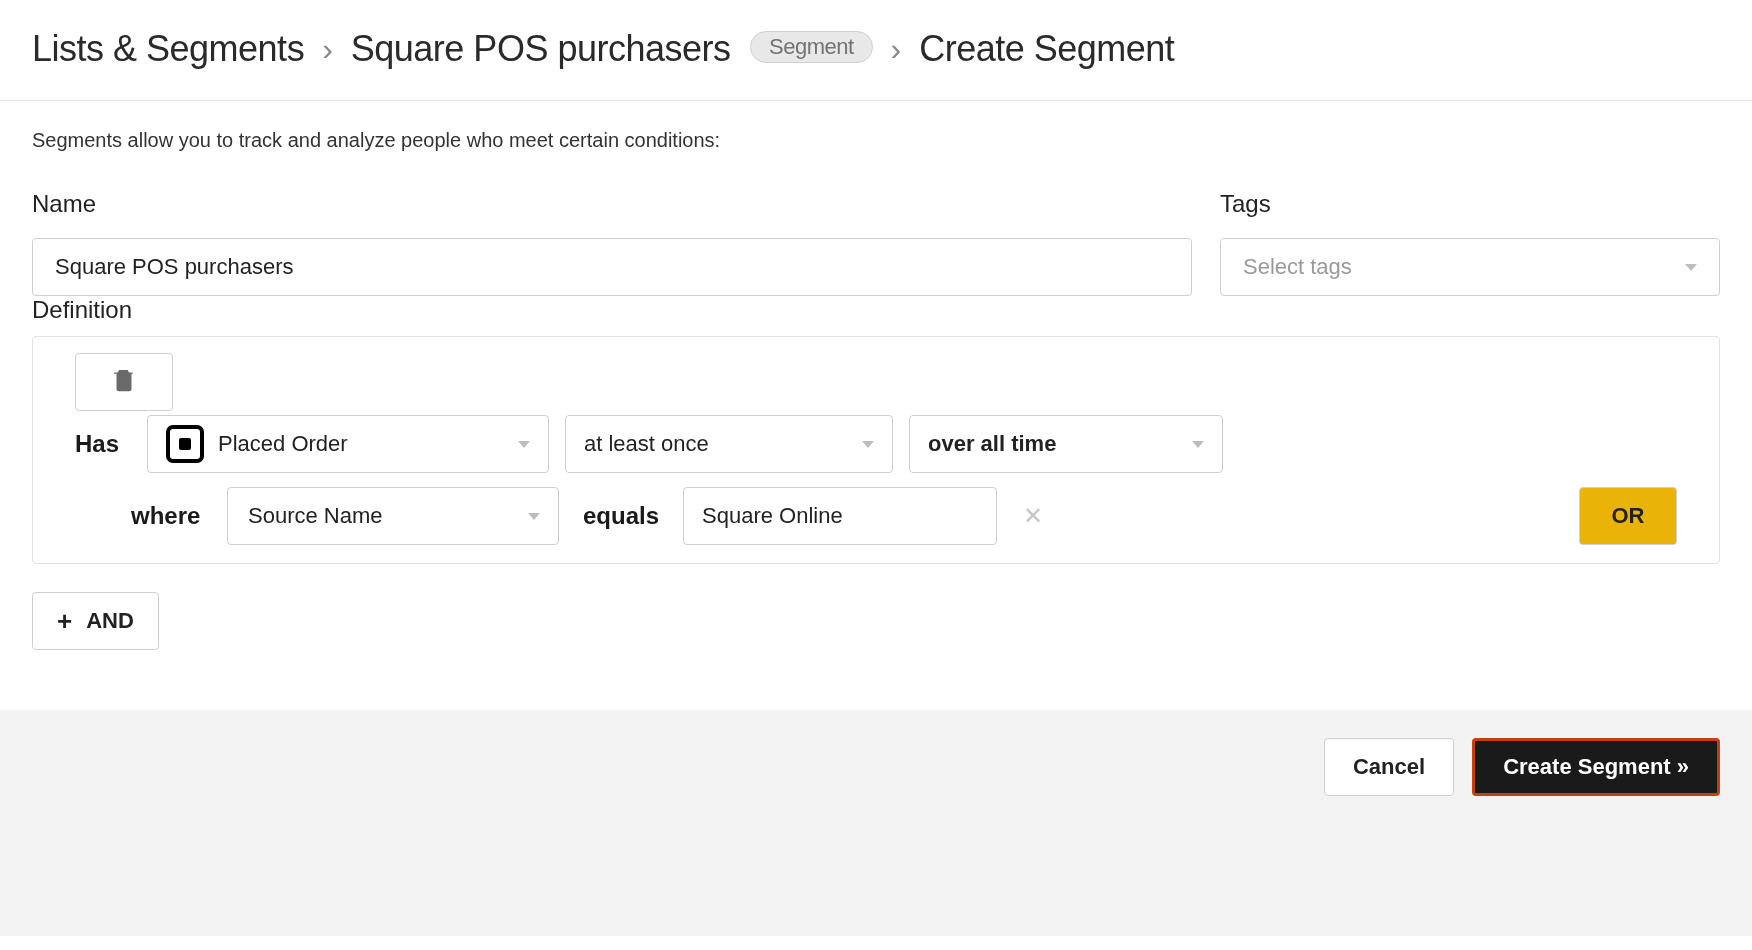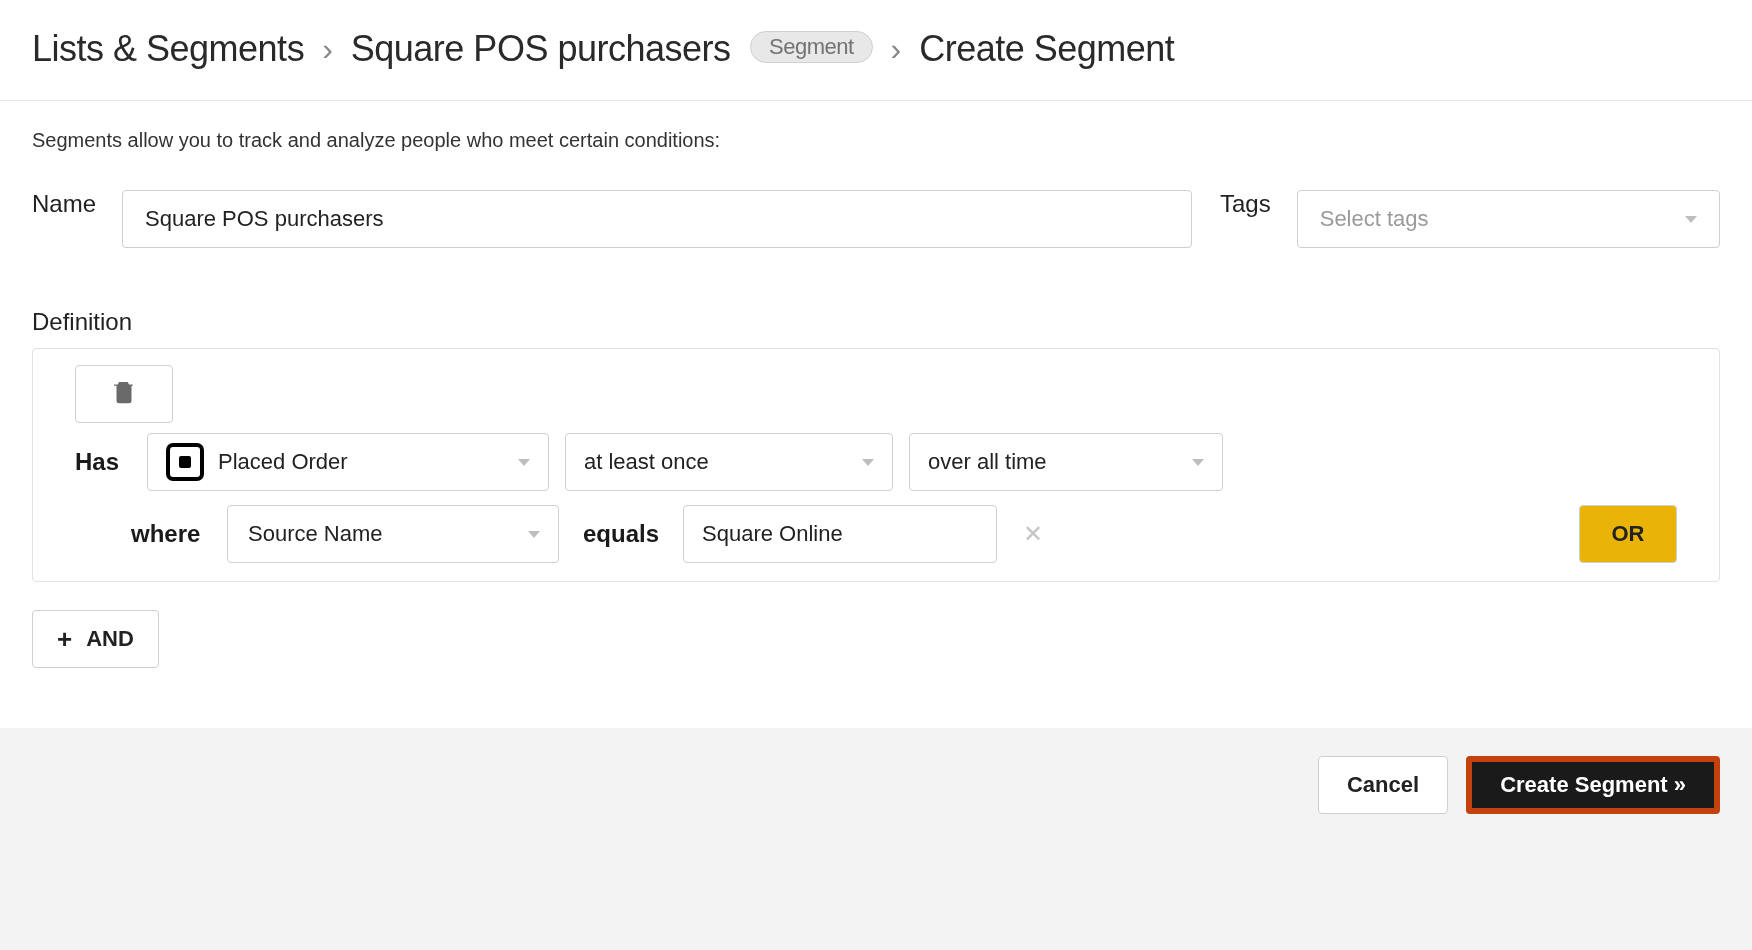--- a/index.html
+++ b/index.html
@@ -45,21 +45,21 @@
   }
   .intro {
     font-size: 20px;
     color: #333;
     margin-bottom: 38px;
   }
   .row-top {
     display: flex;
     gap: 28px;
   }
-  .field { display: flex; flex-direction: row; gap: 26px; }
+  .field { display: flex; flex-direction: column; gap: 20px; }
   .field-label { font-size: 24px; font-weight: 500; color: #222; }
   .name-col { flex: 0 0 1160px; }
   .tags-col { flex: 1; }
   .input, .select-like {
     border: 1px solid #cfcfcf;
     border-radius: 4px;
     background: #fff;
     height: 58px;
     font-size: 22px;
     color: #222;
@@ -77,21 +77,20 @@
   .caret {
     width: 0; height: 0;
     border-left: 6px solid transparent;
     border-right: 6px solid transparent;
     border-top: 7px solid #bdbdbd;
   }
   .section-label {
     font-size: 24px;
     font-weight: 500;
     color: #222;
-    margin-top: 60px;
     margin-bottom: 12px;
   }
   .def-box {
     border: 1px solid #e2e2e2;
     border-radius: 4px;
     padding: 16px 42px 18px 42px;
   }
   .def-row1 {
     display: flex;
     align-items: center;
@@ -110,41 +109,41 @@
     display: flex;
     align-items: center;
     justify-content: center;
     cursor: pointer;
     color: #6a6a6a;
   }
   .def-row2 {
     display: flex;
     align-items: center;
     gap: 16px;
-    margin-top: 10px;
+    margin-top: 4px;
   }
   .has-label { font-size: 24px; font-weight: 600; width: 56px; }
   .dd {
     border: 1px solid #cfcfcf;
     border-radius: 4px;
     background: #fff;
     height: 58px;
     font-size: 22px;
     color: #222;
     padding: 0 18px 0 18px;
     display: flex;
     align-items: center;
     justify-content: space-between;
     cursor: pointer;
     gap: 14px;
   }
   .dd .lead { display:flex; align-items:center; gap:14px; }
   .dd.event { width: 402px; }
   .dd.freq { width: 328px; }
-  .dd.time { width: 314px; }
+  .dd.time { width: 314px; font-weight: bold; }
   .square-icon {
     width: 38px; height: 38px;
     border: 4px solid #000;
     border-radius: 7px;
     display: flex; align-items: center; justify-content: center;
   }
   .square-icon .inner {
     width: 12px; height: 12px; background: #000; border-radius: 2px;
   }
   .def-row3 {
@@ -221,21 +220,21 @@
     display:flex; align-items:center;
     cursor: pointer;
   }
   .btn.cancel {
     background: #fff;
     border: 1px solid #cfcfcf;
     color: #222;
   }
   .btn.primary {
     background: #1a1a1a;
-    border: 6px solid #c2410c;
+    border: 3px solid #c2410c;
     color: #fff;
   }
   .trash svg { width: 20px; height: 24px; }
 </style>
 </head>
 <body>
 
 <div class="container">
 
   <div class="header-row">

